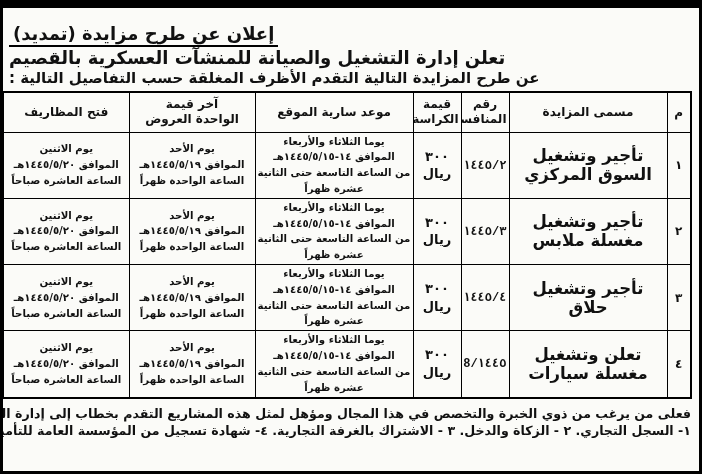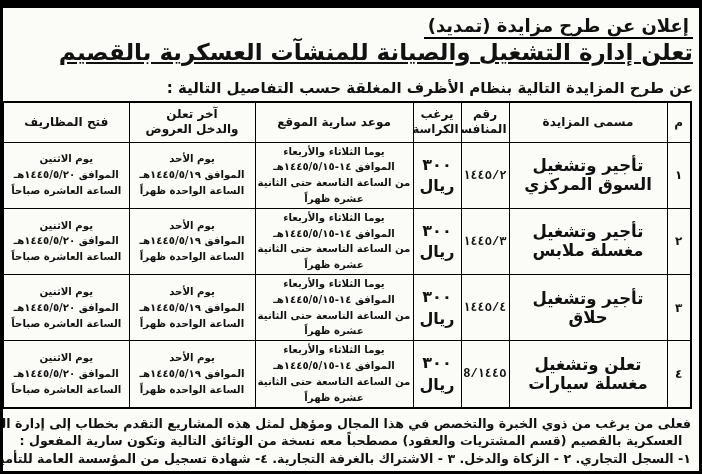--- a/index.html
+++ b/index.html
@@ -3,55 +3,55 @@
 <meta charset="utf-8">
 <style>
   html,body{margin:0;padding:0;background:#ffffff;}
   .ad{
     width:702px;height:474px;box-sizing:border-box;overflow:hidden;
     border:3px solid #000;border-top:8px solid #000;
     background:#fbfbf8;color:#111;
     font-family:"DejaVu Sans",sans-serif;font-weight:bold;
     display:flex;flex-direction:column;direction:rtl;
   }
-  .hdr{text-align:right;padding:4px 6px 0;}
+  .hdr{text-align:left;padding:12px 6px 0;}
   .t1{font-size:18px;margin:3px 0 3px;}
   .t1 .u{border-bottom:2.5px solid #000;padding:0 4px 1px;}
-  .t2{font-size:23px;margin:3px 0 14px;letter-spacing:-0.5px;text-decoration:underline;}
+  .t2{font-size:18px;margin:3px 0 1px;letter-spacing:-0.5px;}
   .t3{font-size:15px;margin:1px 0 3px;}
   table.tbl{
     border-collapse:collapse;table-layout:fixed;
     margin:1px 7px 2px;width:688px;border:2px solid #000;
   }
   .tbl th,.tbl td{
     border:1.5px solid #000;text-align:center;vertical-align:middle;
     padding:1px 2px;font-weight:bold;overflow:hidden;
   }
   .tbl thead tr{height:40px;}
   .tbl thead th{font-size:12px;line-height:1.25;}
   .tbl tbody tr{height:54px;}
   td.c-name{font-size:16.5px;}
   td.c-serial{font-size:12px;}
   td.c-comp{font-size:12px;font-family:Liberation Mono, monospace;}
-  td.c-price{font-size:16px;line-height:1.35;margin-top:48px;}
+  td.c-price{font-size:13px;line-height:1.35;margin-top:48px;}
   td.c-sched{font-size:10.2px;line-height:1.55;}
   .cond{padding:4px 8px 1px;font-size:12.6px;line-height:1.42;text-align:center;flex:1;}
   .cond .ln{white-space:nowrap;}
 </style>
 </head>
 <body>
 
 <div class="ad">
 
   <div class="hdr">
     <div class="t1">
       <span class="u">إعلان عن طرح مزايدة (تمديد)</span>
     </div>
     <div class="t2">تعلن إدارة التشغيل والصيانة للمنشآت العسكرية بالقصيم</div>
-    <div class="t3">عن طرح المزايدة التالية بنظام الأظرف المغلقة حسب التفاصيل التالية :</div>
+    <div class="t3">عن طرح المزايدة التالية التقدم الأظرف المغلقة حسب التفاصيل التالية :</div>
   </div>
 
   <table class="tbl">
     <colgroup>
       <col style="width:24px">
         <col style="width:158px">
         <col style="width:48px">
       <col style="width:48px">
         <col style="width:158px">
         <col style="width:126px">
@@ -59,27 +59,27 @@
     </colgroup>
     <thead>
       <tr>
         <th>م</th>
         <th>مسمى المزايدة</th>
         <th>
           <div>رقم</div>
           <div>المنافسة</div>
         </th>
         <th>
-          <div>يرغب</div>
+          <div>قيمة</div>
           <div>الكراسة</div>
         </th>
         <th>موعد سارية الموقع</th>
         <th>
-          <div>آخر تعلن</div>
-          <div>والدخل العروض</div>
+          <div>آخر قيمة</div>
+          <div>الواحدة العروض</div>
         </th>
         <th>فتح المظاريف</th>
       </tr>
     </thead>
     <tbody>
       <tr>
         <td class="c-serial">١</td>
         <td class="c-name">تأجير وتشغيل السوق المركزي</td>
         <td class="c-comp">١٤٤٥/٢</td>
         <td class="c-price">
@@ -172,18 +172,17 @@
           <div>يوم الاثنين</div>
           <div>الموافق ١٤٤٥/٥/٢٠هـ</div>
           <div>الساعة العاشرة صباحاً</div>
         </td>
       </tr>
     </tbody>
   </table>
 
   <div class="cond">
     <div class="ln">فعلى من يرغب من ذوي الخبرة والتخصص في هذا المجال ومؤهل لمثل هذه المشاريع التقدم بخطاب إلى إدارة التشغيل والصيانة للمنشآت</div>
-    <div class="ln">العسكرية بالقصيم (قسم المشتريات والعقود) مصطحباً معه نسخة من الوثائق التالية وتكون سارية المفعول :</div>
     <div class="ln">١- السجل التجاري. ٢ - الزكاة والدخل. ٣ - الاشتراك بالغرفة التجارية.  ٤- شهادة تسجيل من المؤسسة العامة للتأمينات</div>
 
   </div>
 
 </div>
 
 </body></html>

